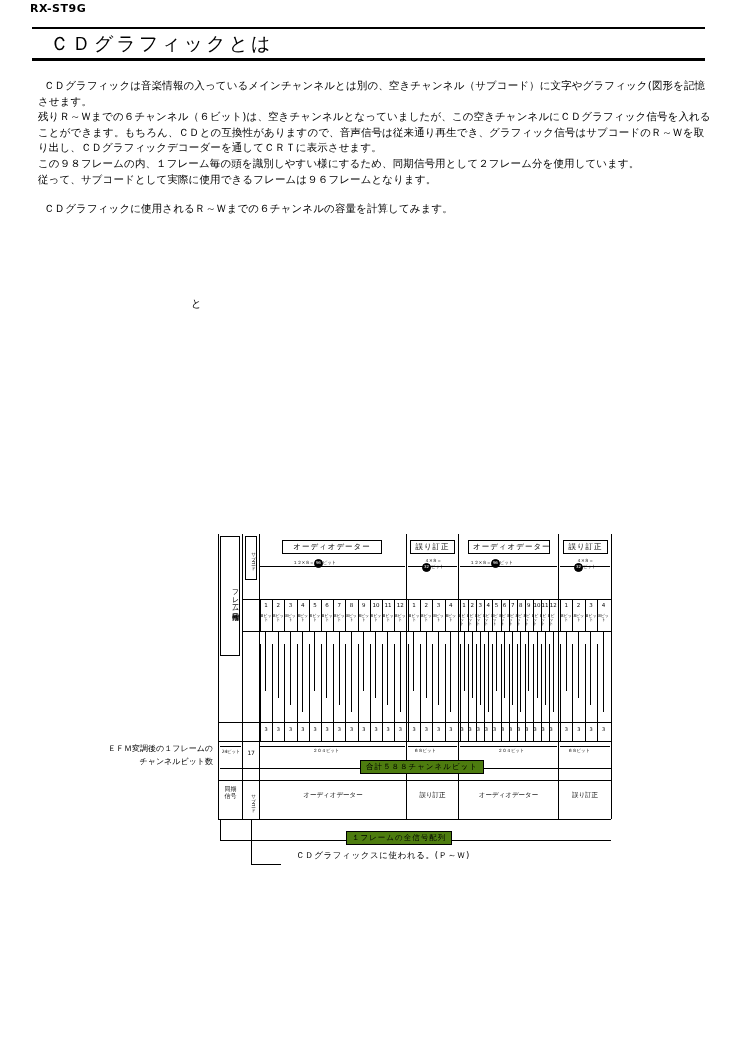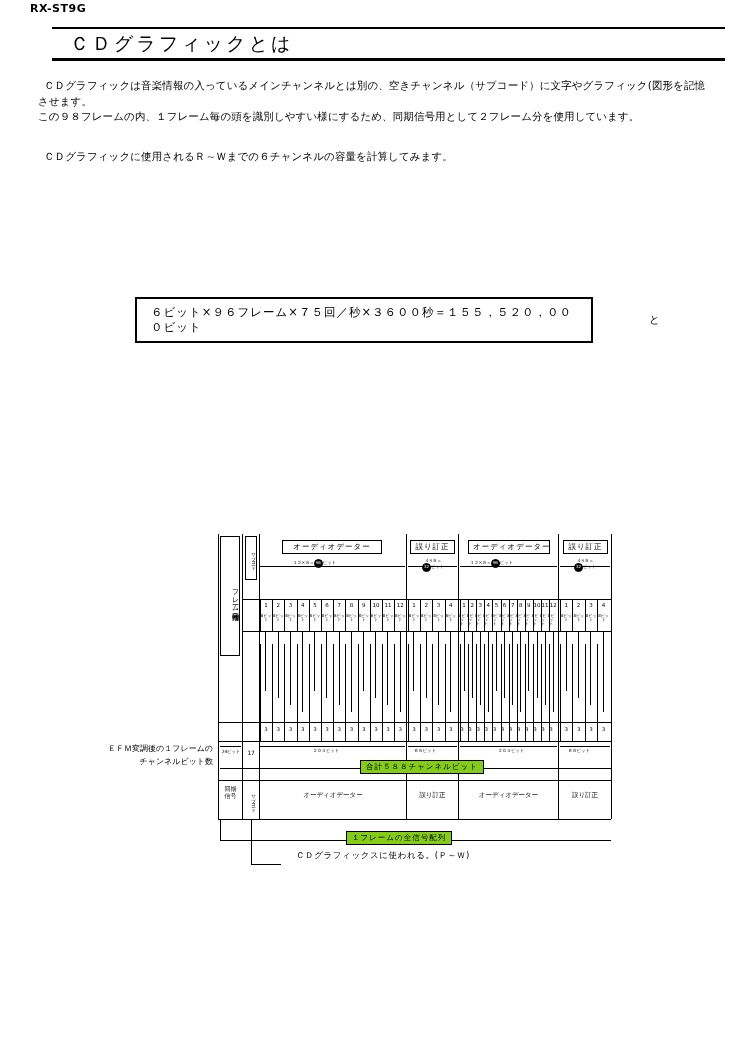--- a/index.html
+++ b/index.html
@@ -26,21 +26,21 @@
     left: 30px;
     top: 2px;
     font-size: 11px;
     font-weight: bold;
     letter-spacing: 0.5px;
     font-family: "DejaVu Sans", "Liberation Sans", sans-serif;
   }
 
   .title-block {
     position: absolute;
-    left: 52px;
+    left: 32px;
     top: 27px;
     width: 673px;
   }
   .rule-top {
     height: 2px;
     background: #000;
     width: 100%;
   }
   .rule-bottom {
     height: 3px;
@@ -183,21 +183,21 @@
     line-height: 1.15;
     white-space: nowrap;
   }
 
   .totalbox {
     position: absolute;
     border: 1px solid #000;
     font-size: 7.5px;
     letter-spacing: 1px;
     padding: 1px 5px;
-    background: #84cc16;
+    background: #4d7c0f;
     white-space: nowrap;
   }
 
   .efm-label {
     position: absolute;
     left: 78px;
     top: 742px;
     width: 135px;
     font-size: 8px;
     line-height: 13px;
@@ -241,26 +241,27 @@
   <div class="model-code">RX-ST9G</div>
 
   <div class="title-block">
     <div class="rule-top"></div>
     <div class="title-text">ＣＤグラフィックとは</div>
     <div class="rule-bottom"></div>
   </div>
 
   <div class="body-text">
     <p class="para">ＣＤグラフィックは音楽情報の入っているメインチャンネルとは別の、空きチャンネル（サブコード）に文字やグラフィック(図形を記憶させます。</p>
+    <p class="para noindent">残りＲ～Ｗまでの６チャンネル（６ビット)は、空きチャンネルとなっていましたが、この空きチャンネルにＣＤグラフィック信号を入れることができます。もちろん、ＣＤとの互換性がありますので、音声信号は従来通り再生でき、グラフィック信号はサブコードのＲ～Ｗを取り出し、ＣＤグラフィックデコーダーを通してＣＲＴに表示させます。</p>
     <p class="para noindent">この９８フレームの内、１フレーム毎の頭を識別しやすい様にするため、同期信号用として２フレーム分を使用しています。</p>
-    <p class="para" style="margin-top:24px">ＣＤグラフィックに使用されるＲ～Ｗまでの６チャンネルの容量を計算してみます。</p>
+    <p class="para noindent">従って、サブコードとして実際に使用できるフレームは９６フレームとなります。</p>
+    <p class="para" style="margin-top:14px">ＣＤグラフィックに使用されるＲ～Ｗまでの６チャンネルの容量を計算してみます。</p>
   </div>
 
   <div class="formula-wrap">
-    <div class="formula-box">６ビット×９６フレーム×７５回／秒×３６００秒＝１５５，５２０，０００ビット</div>
     <div class="formula-tail">と</div>
   </div>
 
 
   <div class="efm-label">
     <div>ＥＦＭ変調後の１フレームの</div>
     <div>チャンネルビット数</div>
   </div>
 
   <div class="diagram">

